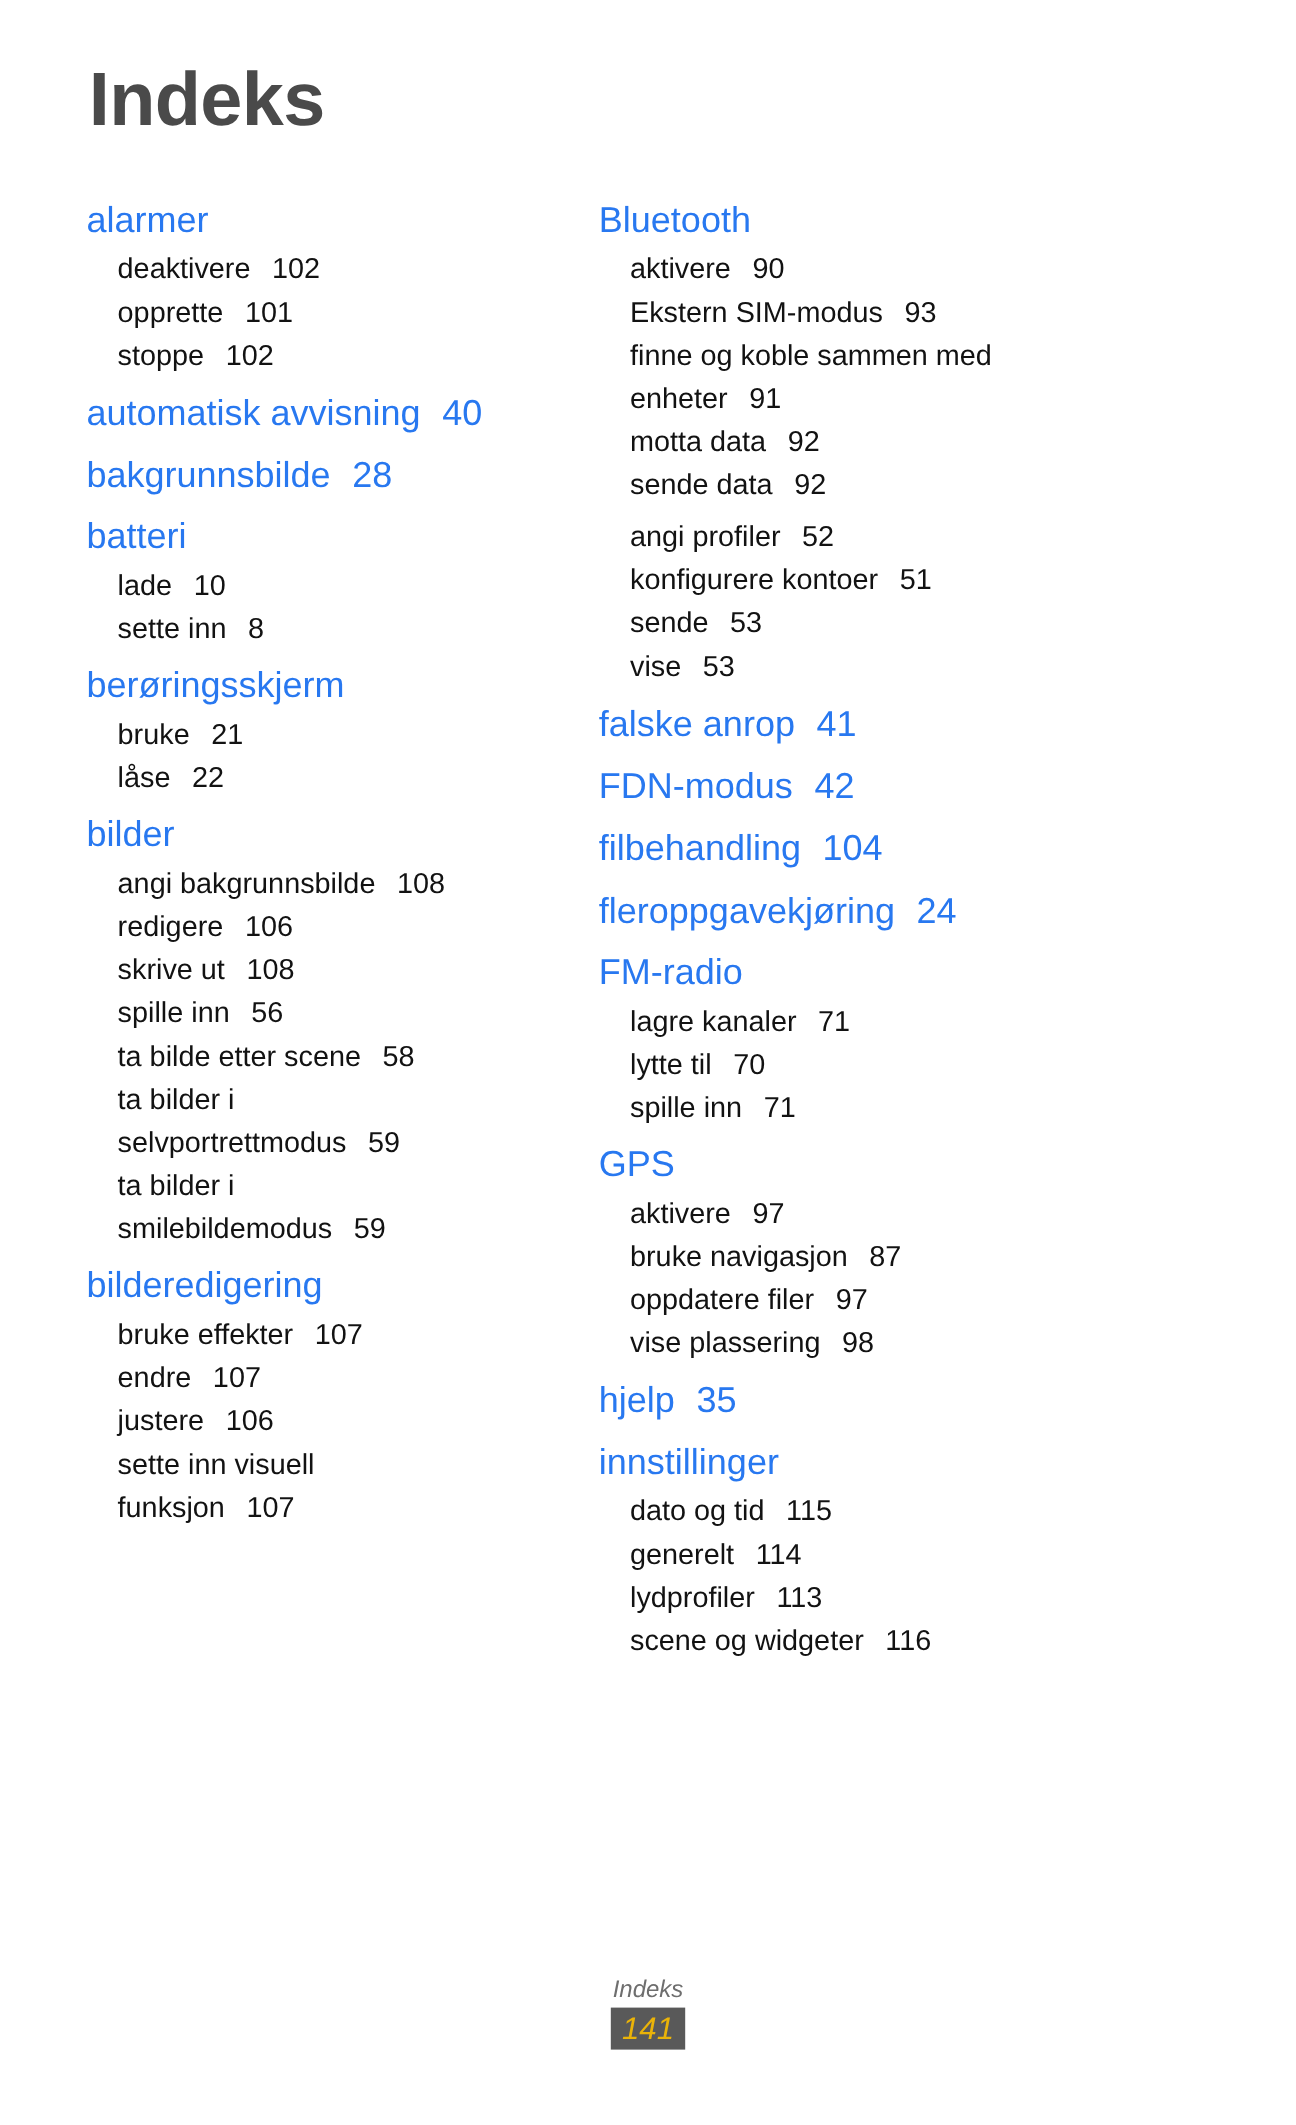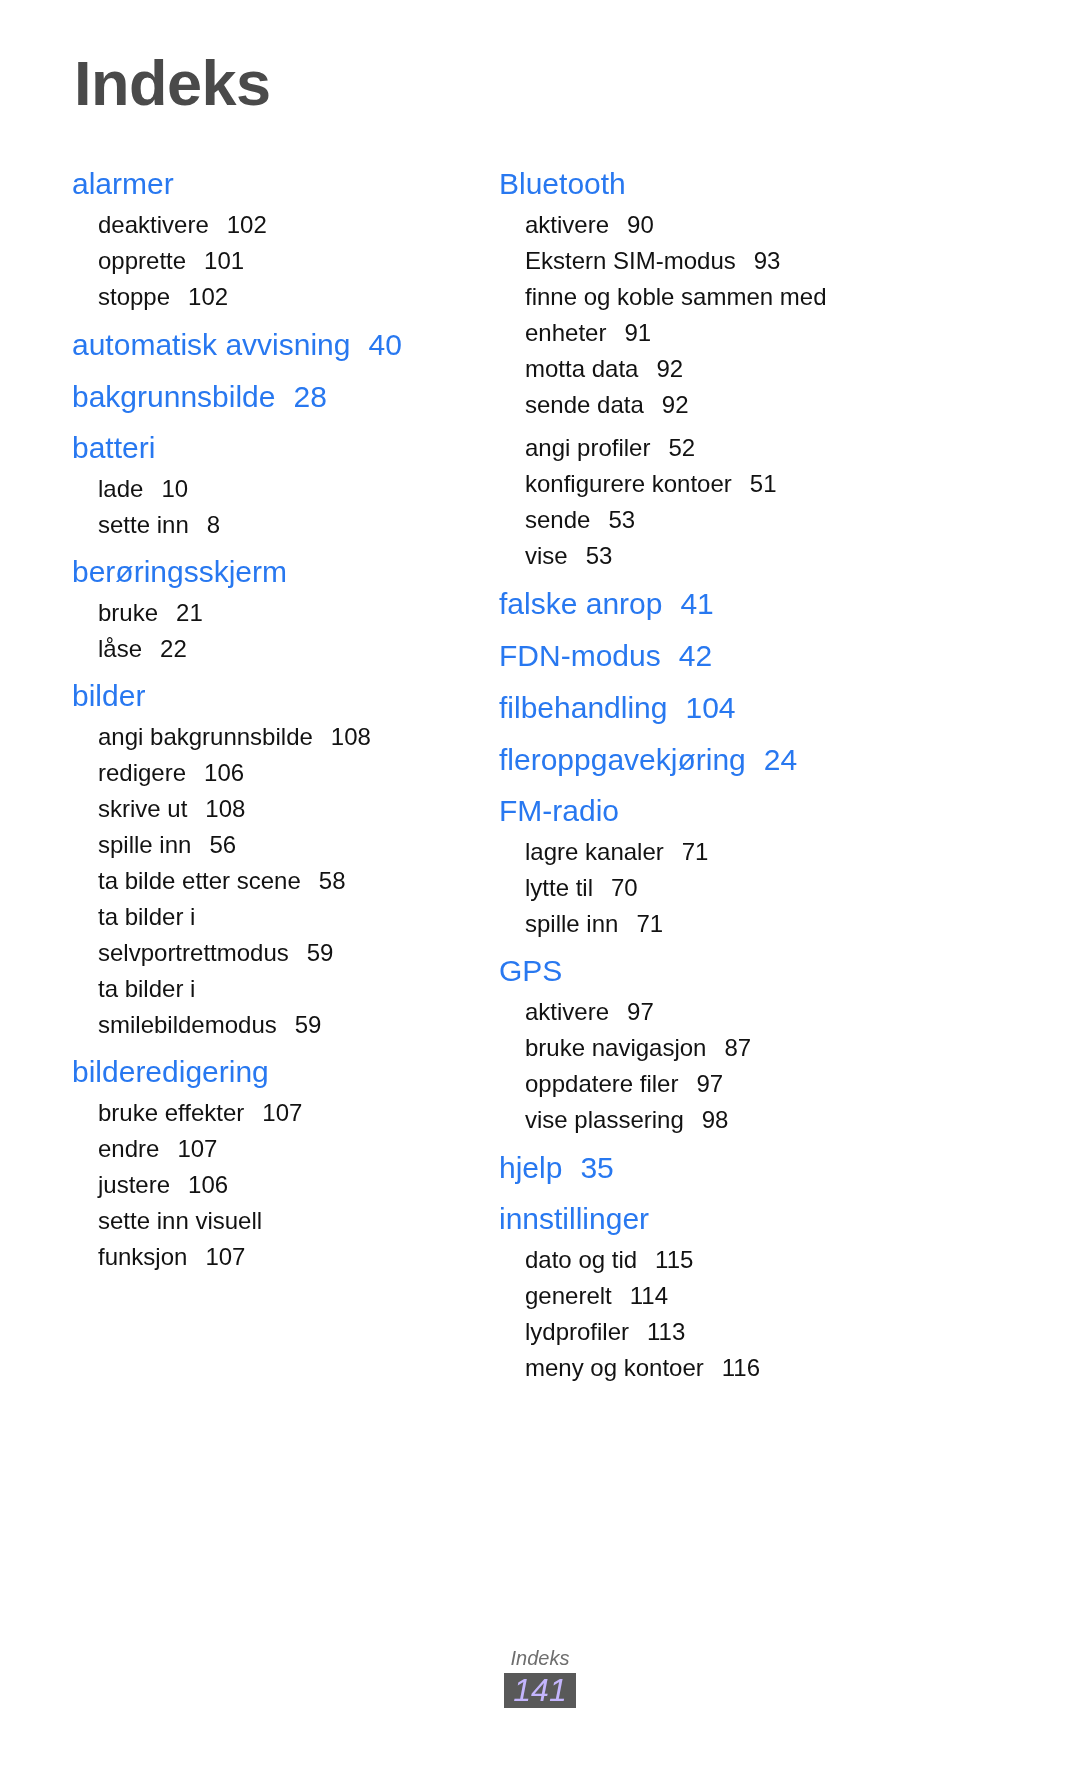--- a/index.html
+++ b/index.html
@@ -112,22 +112,22 @@
   }
   .footer-label {
     font-size: 20px;
     font-style: italic;
     color: #6e6e6e;
     line-height: 26px;
   }
   .footer-badge {
     display: inline-block;
     background: #595959;
-    color: #c4b5fd;
-    font-size: 32px;
+    color: #eab308;
+    font-size: 26px;
     font-style: italic;
     font-weight: normal;
     padding: 2px 9px 3px 9px;
     line-height: 30px;
     margin-top: 2px;
   }
 </style>
 </head>
 <body>
 
@@ -241,21 +241,21 @@
         </div>
         <div class="group standalone">
           <div class="head"><span>hjelp</span><span class="num">35</span></div>
         </div>
         <div class="group">
           <div class="head has-children"><span>innstillinger</span></div>
           <div class="sublist">
             <div class="sub"><span>dato og tid</span><span class="num">115</span></div>
             <div class="sub"><span>generelt</span><span class="num">114</span></div>
             <div class="sub"><span>lydprofiler</span><span class="num">113</span></div>
-            <div class="sub"><span>meny og kontoer</span><span class="num">116</span></div>
+            <div class="sub"><span>scene og widgeter</span><span class="num">116</span></div>
           </div>
         </div>
       </div>
   </div>
 
   <div class="footer">
     <div class="footer-label">Indeks</div>
     <div class="footer-badge">141</div>
   </div>
 

